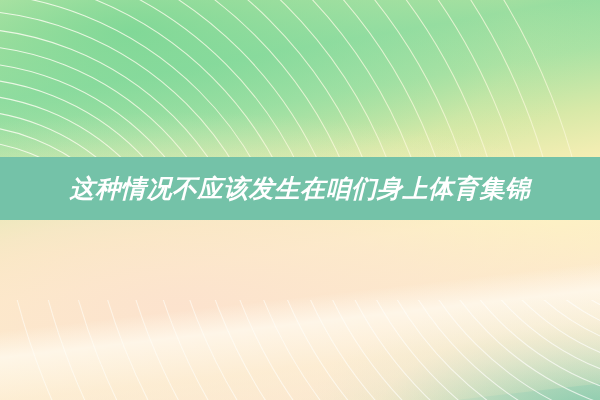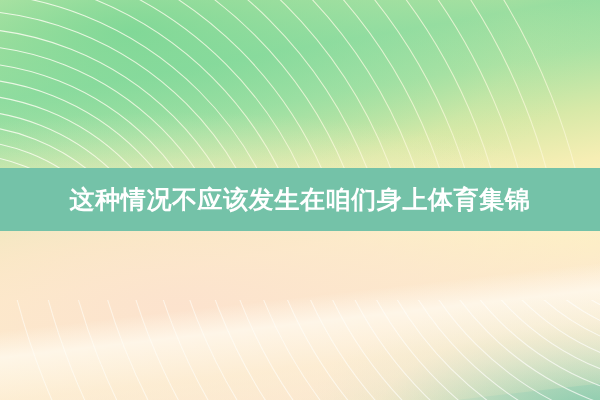--- a/index.html
+++ b/index.html
@@ -95,27 +95,28 @@
     width: 100%;
     height: 100%;
     pointer-events: none;
   }
 
   
   .band {
     position: absolute;
     left: 0;
     right: 0;
-    top: 168px;
+    top: 157px;
     height: 63px;
     background: #74c2a8;
     display: flex;
     align-items: center;
     justify-content: center;
     overflow: hidden;
+    font-style: italic;
   }
   .band-arcs {
     position: absolute;
     inset: 0;
     width: 100%;
     height: 100%;
     opacity: 0.55;
     pointer-events: none;
   }
   .headline {

